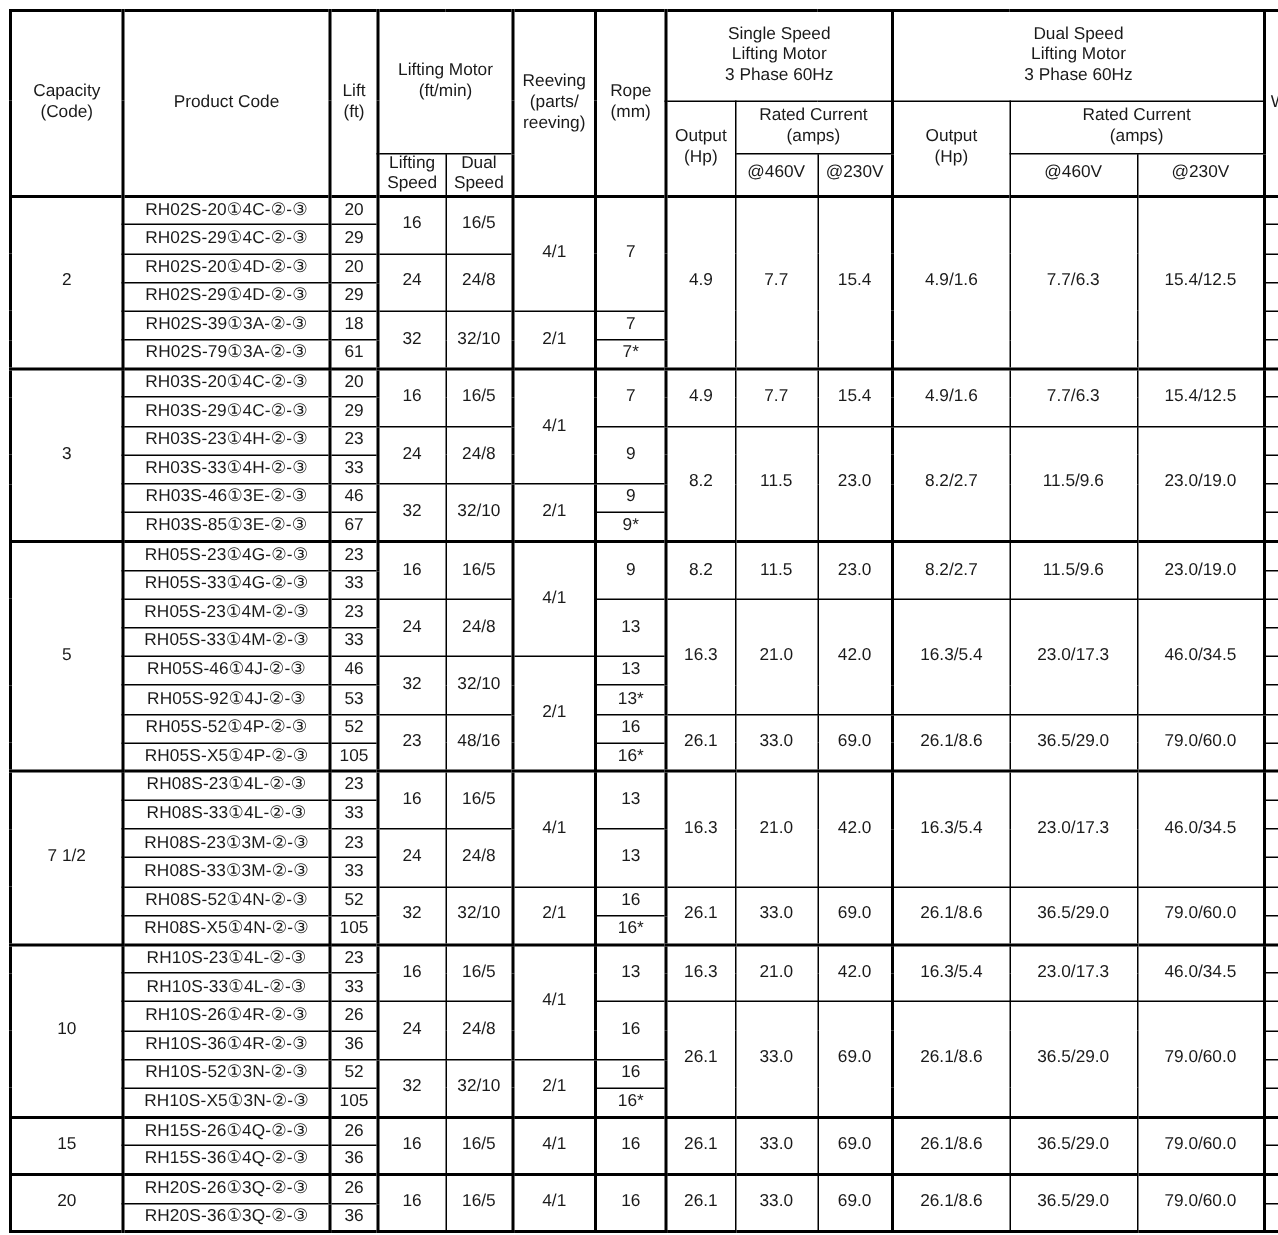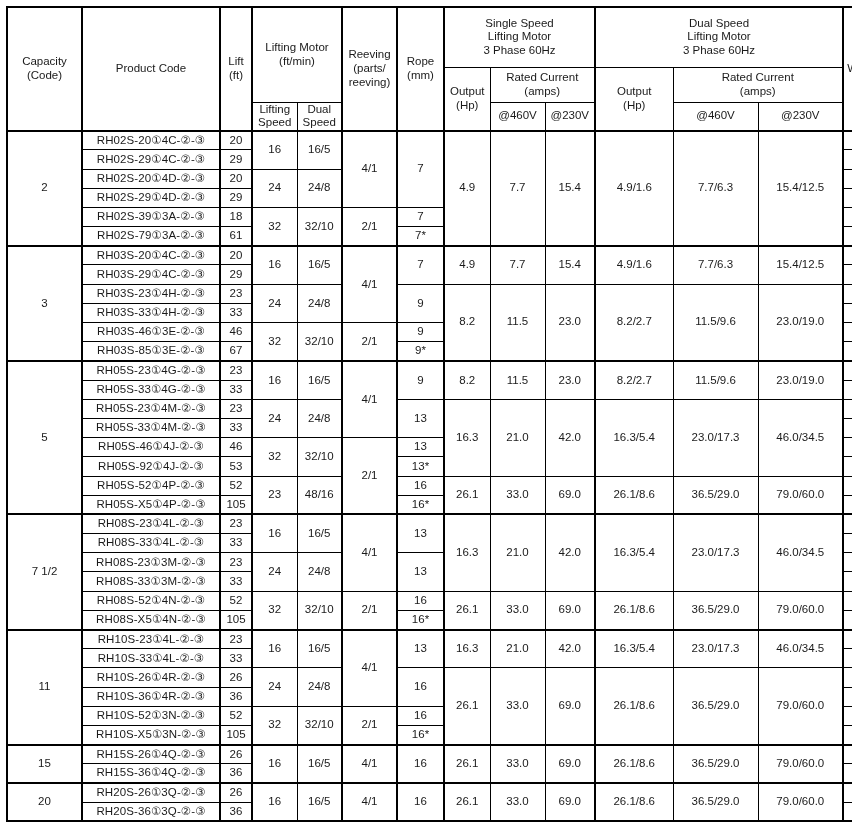--- a/index.html
+++ b/index.html
@@ -377,21 +377,21 @@
           <td rowspan="2" class="num thick-r thick-b">79.0/60.0</td>
           <td class="nw">2690</td>
         </tr>
         <tr style="height: 19.1944px;">
           <td class="code-cell thick-r thick-b">RH08S-X5①4N-②-③</td>
           <td class="num thick-r thick-b">105</td>
           <td rowspan="1" class="num thick-r thick-b">16*</td>
           <td class="nw thick-b">2954</td>
         </tr>
         <tr style="height: 19.1944px;">
-          <td rowspan="6" class="cap-cell thick-r thick-b">11</td>
+          <td rowspan="6" class="cap-cell thick-r thick-b">10</td>
           <td class="code-cell thick-r">RH10S-23①4L-②-③</td>
           <td class="num thick-r">23</td>
           <td rowspan="2" class="num">16</td>
           <td rowspan="2" class="num thick-r">16/5</td>
           <td rowspan="4" class="num thick-r">4/1</td>
           <td rowspan="2" class="num thick-r">13</td>
           <td rowspan="2" class="num">16.3</td>
           <td rowspan="2" class="num">21.0</td>
           <td rowspan="2" class="num thick-r">42.0</td>
           <td rowspan="2" class="num">16.3/5.4</td>

